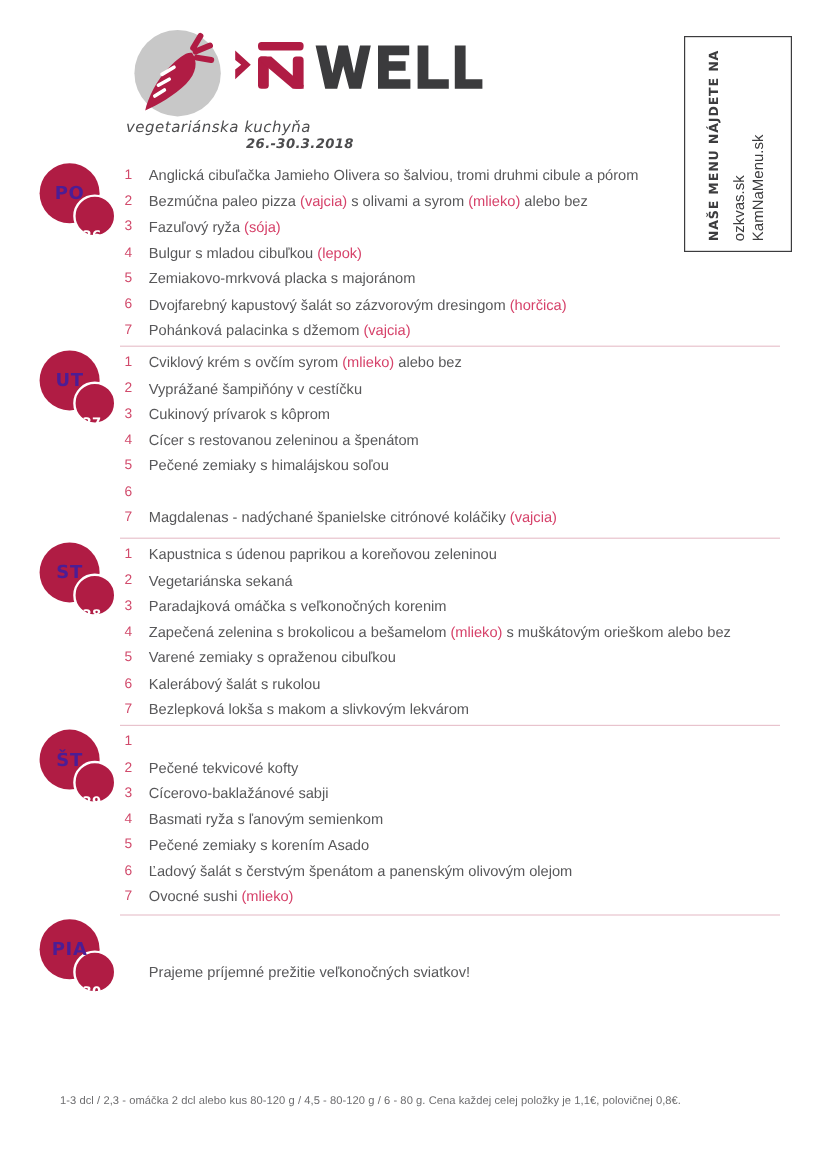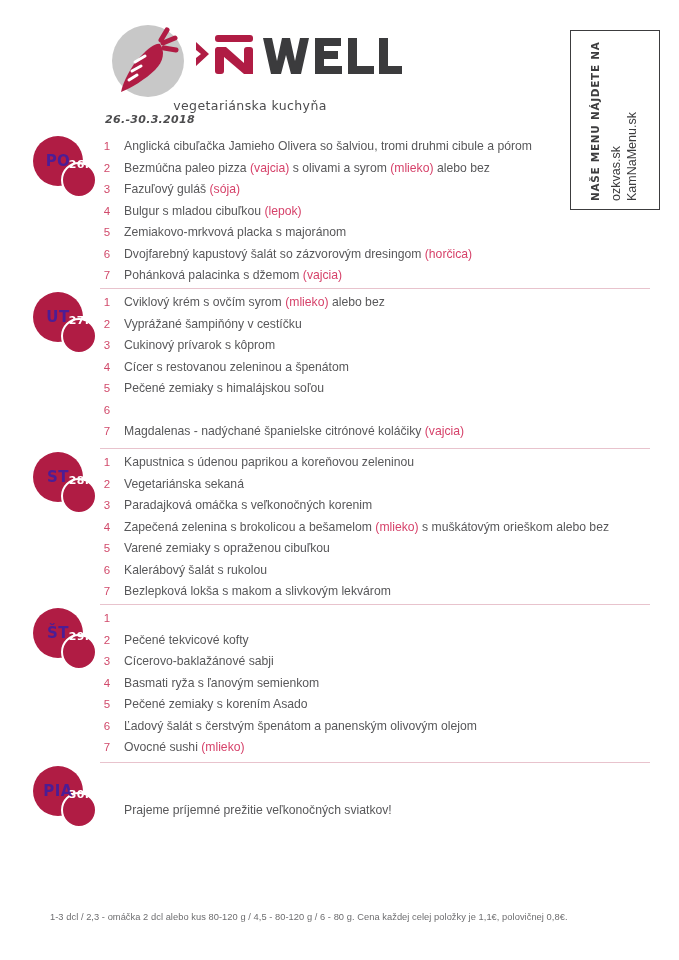--- a/index.html
+++ b/index.html
@@ -40,31 +40,33 @@
     left: 88px;
     top: 16px;
     width: 210px;
     height: 50px;
   }
   .subtitle {
     position: absolute;
     left: 0;
     top: 84px;
     width: 290px;
-    text-align: center;
+    text-align: left;
     font-family: "DejaVu Sans", sans-serif;
+    font-style: italic;
     font-size: 12.5px;
     color: #4c4c4e;
     letter-spacing: 0.4px;
   }
   .daterange {
     position: absolute;
     left: 0;
     top: 99px;
     width: 290px;
+    text-align: center;
     font-family: "DejaVu Sans", sans-serif;
     font-style: italic;
     font-weight: bold;
     font-size: 11px;
     color: #4c4c4e;
     letter-spacing: 0.3px;
   }
 
   
   .promo-box {
@@ -152,21 +154,21 @@
     justify-content: center;
     color: #4c1d95;
     font-family: "DejaVu Sans", sans-serif;
     font-weight: bold;
     font-size: 15px;
     letter-spacing: 0.5px;
     z-index: 3;
   }
   .badge .day-num {
     position: absolute;
-    left: 28px; top: 10px;
+    left: 28px; top: 42px;
     width: 36px; height: 36px;
     display: flex;
     align-items: center;
     justify-content: center;
     color: #fff;
     font-family: "DejaVu Sans", sans-serif;
     font-weight: bold;
     font-size: 11px;
     letter-spacing: 0.3px;
     z-index: 3;
@@ -281,21 +283,21 @@
         <div class="item">
           <span class="item-num">1</span>
           <span class="item-text"><span>Anglická cibuľačka Jamieho Olivera so šalviou, tromi druhmi cibule a pórom</span></span>
         </div>
         <div class="item">
           <span class="item-num">2</span>
           <span class="item-text"><span>Bezmúčna paleo pizza </span><span class="alg">(vajcia)</span><span> s olivami a syrom </span><span class="alg">(mlieko)</span><span> alebo bez</span></span>
         </div>
         <div class="item">
           <span class="item-num">3</span>
-          <span class="item-text"><span>Fazuľový guláš </span><span class="alg">(sója)</span></span>
+          <span class="item-text"><span>Fazuľový ryža </span><span class="alg">(sója)</span></span>
         </div>
         <div class="item">
           <span class="item-num">4</span>
           <span class="item-text"><span>Bulgur s mladou cibuľkou </span><span class="alg">(lepok)</span></span>
         </div>
         <div class="item">
           <span class="item-num">5</span>
           <span class="item-text"><span>Zemiakovo-mrkvová placka s majoránom</span></span>
         </div>
         <div class="item">

